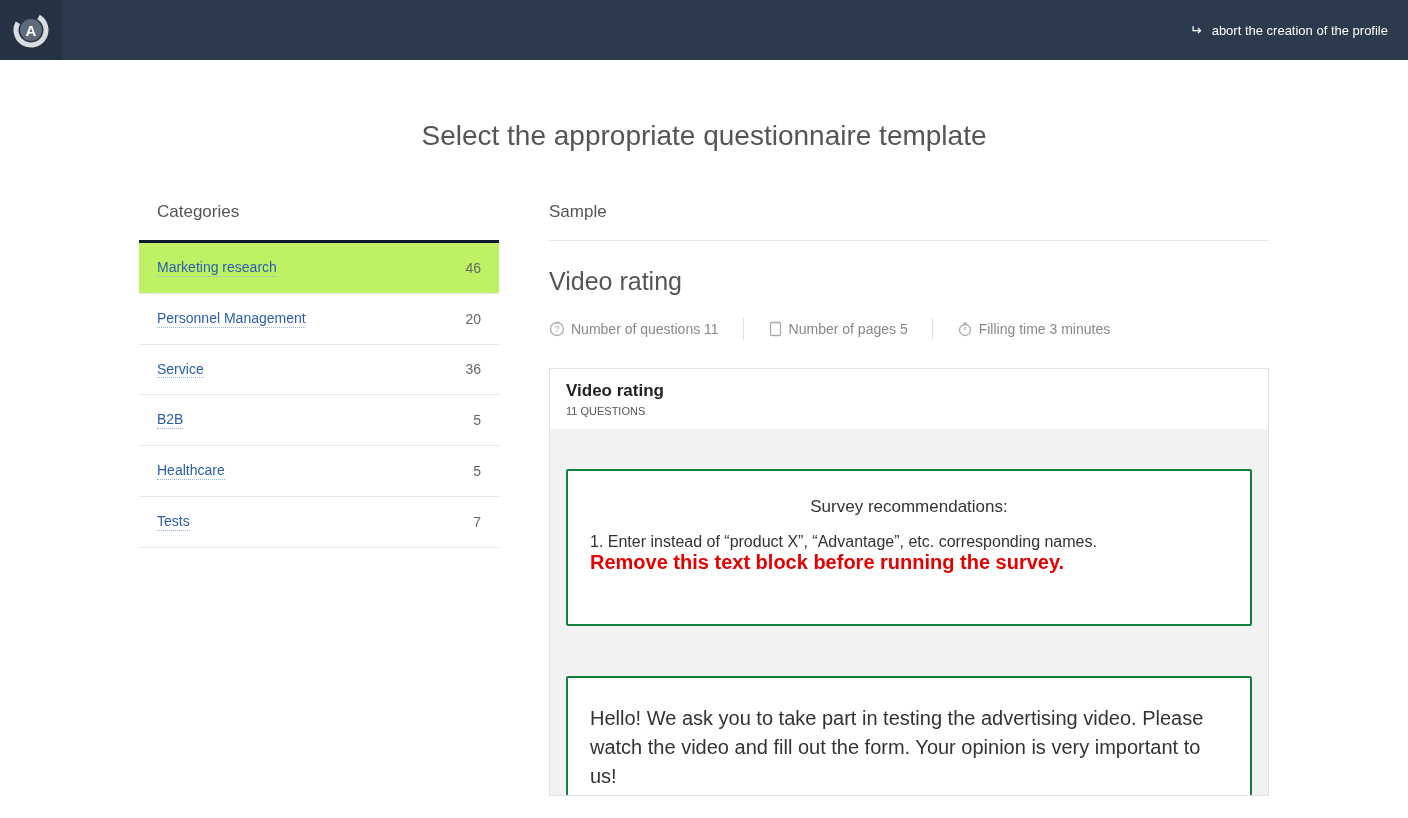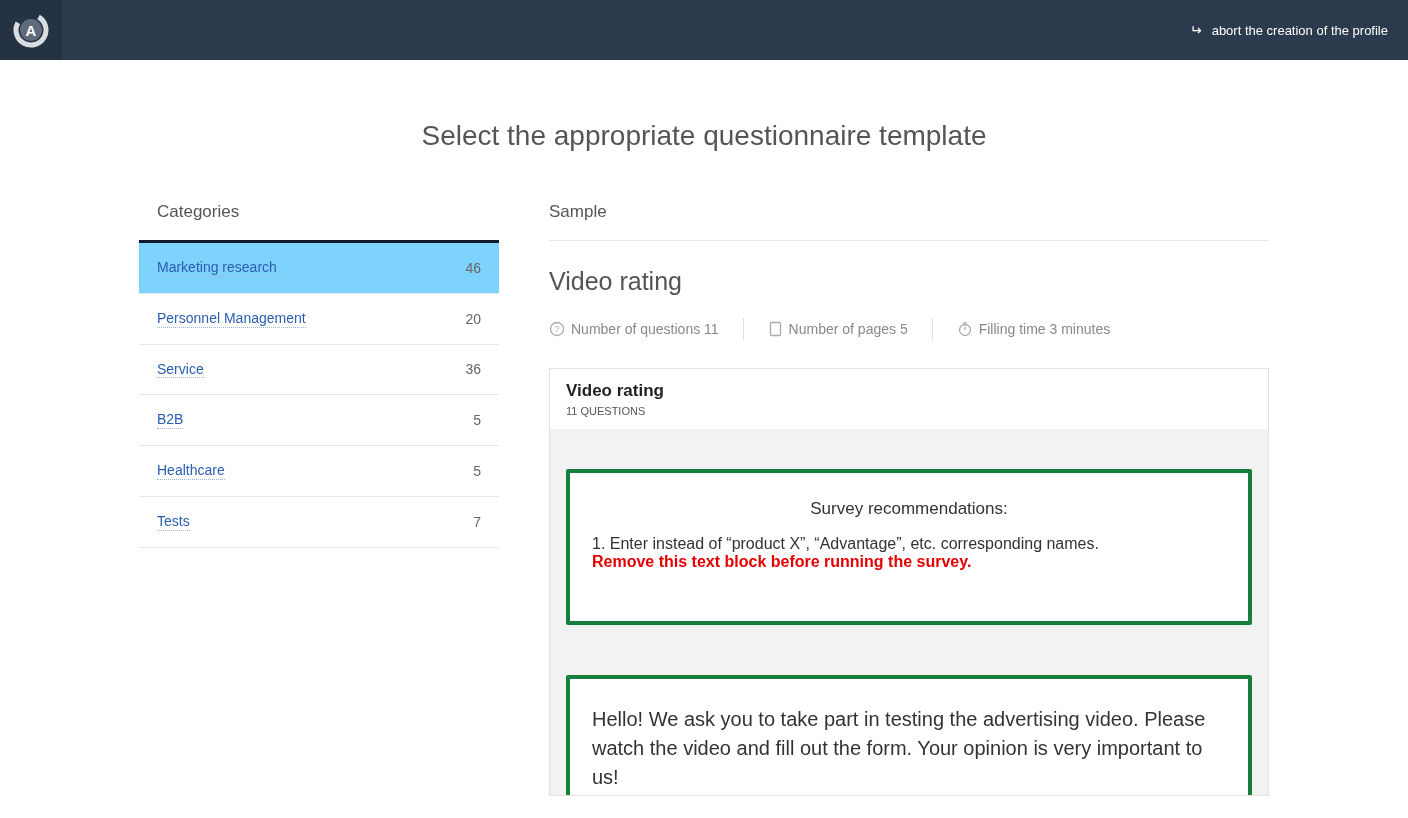--- a/index.html
+++ b/index.html
@@ -82,21 +82,21 @@
   }
   .cat-list { list-style: none; }
   .cat-item {
     display: flex;
     justify-content: space-between;
     align-items: center;
     padding: 16px 18px;
     border-bottom: 1px solid #e6e6e6;
     cursor: pointer;
   }
-  .cat-item.active { background: #7dd3fc; }
+  .cat-item.active { background: #bef264; }
   .cat-name {
     color: #2a5db0;
     border-bottom: 1px dotted #9bb6dd;
     font-size: 14px;
     line-height: 1.2;
   }
   .cat-count {
     color: #666;
     font-size: 14px;
   }
@@ -163,39 +163,39 @@
     text-transform: uppercase;
     margin-top: 4px;
     font-family: Arial, sans-serif;
   }
   .preview-body {
     background: #f2f2f2;
     padding: 40px 16px 40px 16px;
   }
   .panel {
     background: #ffffff;
-    border: 4px solid #15803d;
+    border: 2px solid #15803d;
     border-radius: 2px;
     padding: 26px 22px;
     margin-bottom: 50px;
     font-family: Arial, sans-serif;
     color: #333;
   }
   .rec-title {
     text-align: center;
     font-size: 17px;
     margin-bottom: 16px;
   }
   .rec-line {
     font-size: 16px;
   }
   .rec-warning {
     color: #e40000;
     font-weight: 700;
-    font-size: 16px;
+    font-size: 20px;
     margin-bottom: 24px;
   }
   .intro-text {
     font-size: 20px;
     line-height: 1.45;
   }
 </style>
 </head>
 <body>
 

